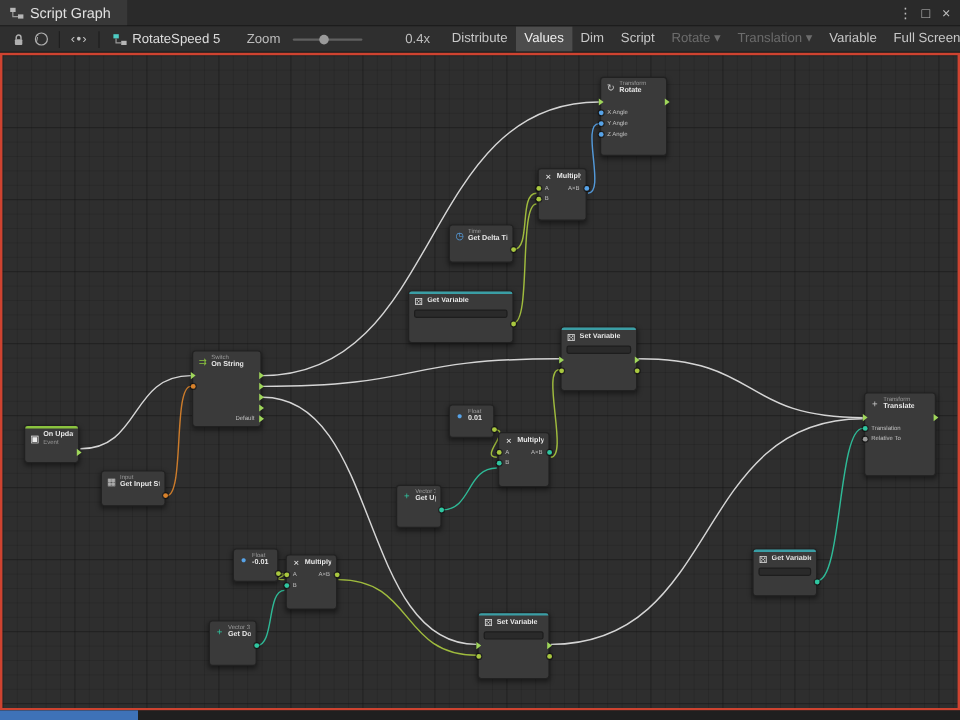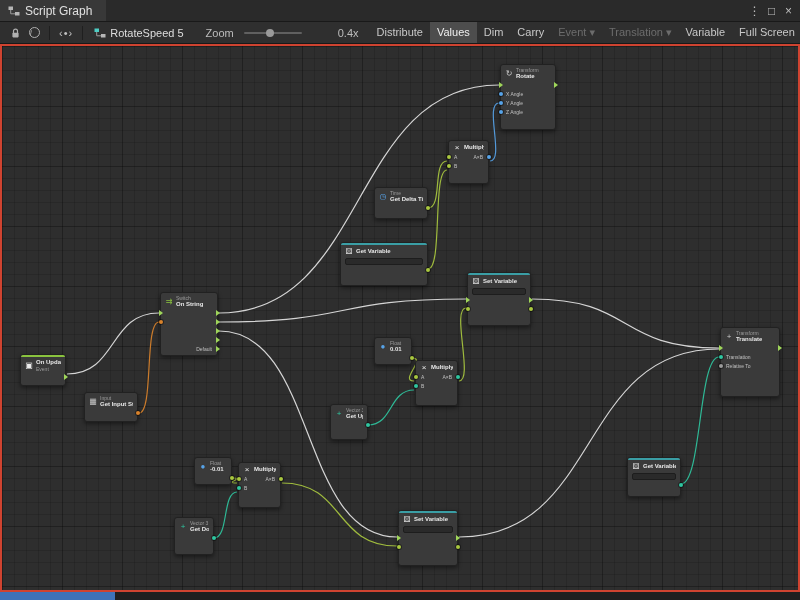--- a/index.html
+++ b/index.html
@@ -103,22 +103,22 @@
     </div>
     <span class="zlabel">Zoom</span>
     <div class="ztrack">
       <div class="zthumb" style="left: calc(45% - 4px);"></div>
     </div>
     <span class="zval">0.4x</span>
     <div class="tbtns">
         <div class="tbtn normal">Distribute</div>
         <div class="tbtn active">Values</div>
         <div class="tbtn normal">Dim</div>
-        <div class="tbtn normal">Carry</div>
-        <div class="tbtn disabled">Event ▾</div>
+        <div class="tbtn normal">Script</div>
+        <div class="tbtn disabled">Rotate ▾</div>
         <div class="tbtn disabled">Translation ▾</div>
         <div class="tbtn normal">Variable</div>
         <div class="tbtn normal">Full Screen</div>
       </div>
   </div>
 
   <div class="canvas" style="border-color: rgb(207, 67, 48);">
     <svg id="wires" viewBox="0 0 796 544" preserveAspectRatio="none">
         <path d="M217,267 C367,267 347,39 497,39" stroke="#e4e4e4" fill="none" stroke-width="1.2" stroke-opacity="0.92"></path>
         <path d="M65,328 C115.6,328 106.4,267 157,267" stroke="#e4e4e4" fill="none" stroke-width="1.2" stroke-opacity="0.92"></path>

